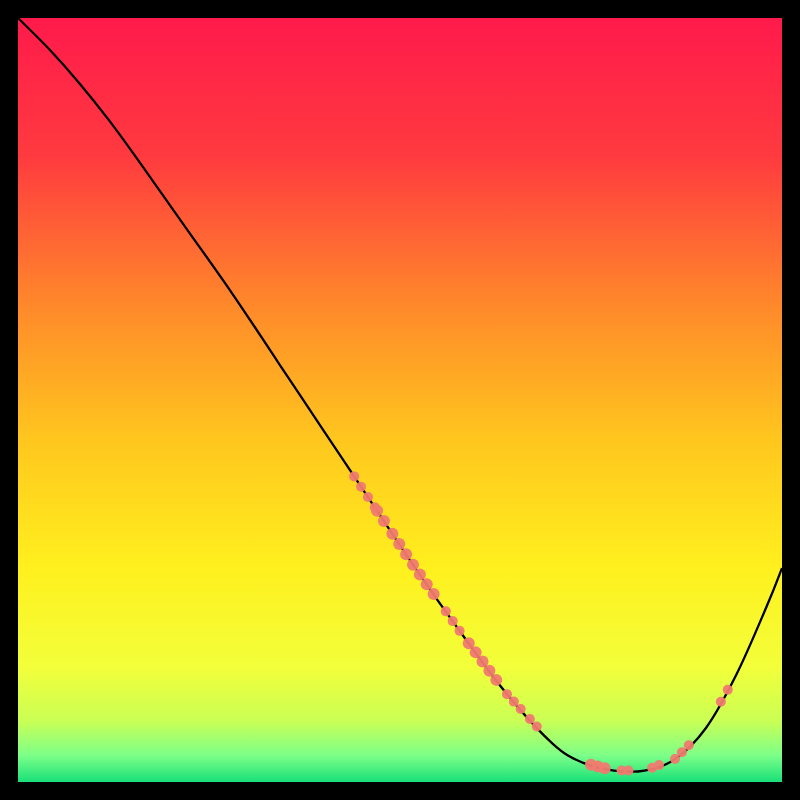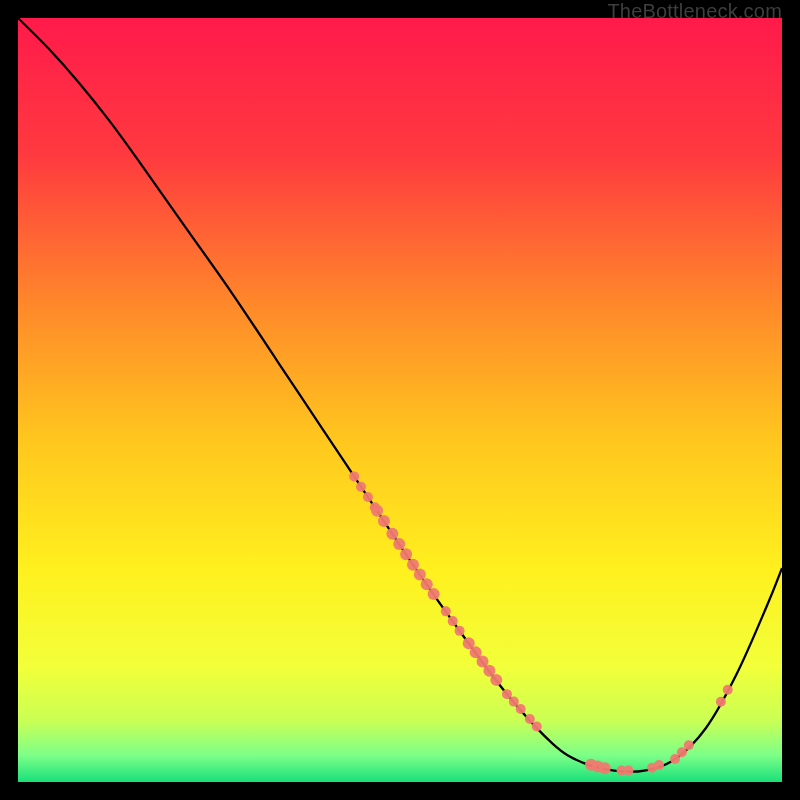--- a/index.html
+++ b/index.html
@@ -38,21 +38,20 @@
     user-select: none;
   }
   svg {
     display: block;
   }
 </style>
 </head>
 <body>
 
 <div class="frame">
-  <div class="watermark">TheBottleneck.com</div>
   <div class="plot">
     <svg id="chart-svg" width="764" height="764" viewBox="0 0 764 764">
       <defs>
         <linearGradient id="bg-grad" x1="0" y1="0" x2="0" y2="1">
             <stop offset="0.00%" stop-color="#ff1a4b"></stop>
             <stop offset="18.00%" stop-color="#ff3a3f"></stop>
             <stop offset="38.00%" stop-color="#ff8a2a"></stop>
             <stop offset="55.00%" stop-color="#ffc61e"></stop>
             <stop offset="72.00%" stop-color="#fff01e"></stop>
             <stop offset="85.00%" stop-color="#f2ff3a"></stop>

